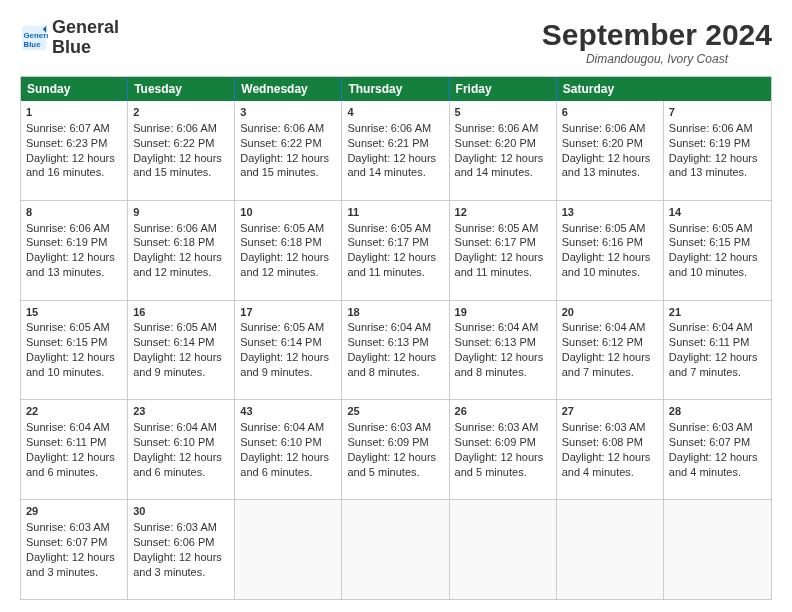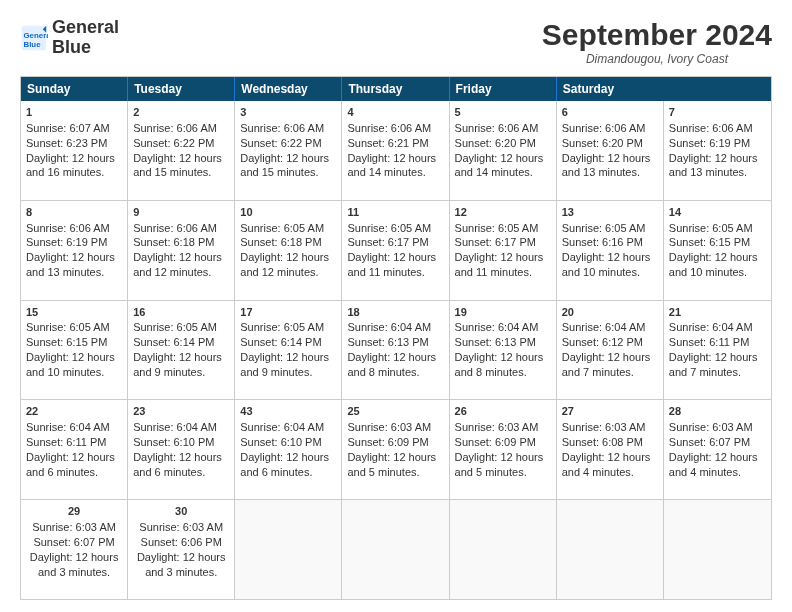--- a/index.html
+++ b/index.html
@@ -53,42 +53,42 @@
     }
     .calendar {
       flex: 1;
       display: flex;
       flex-direction: column;
       border: 1px solid #ccc;
     }
     .cal-header-row {
       display: grid;
       grid-template-columns: repeat(7, 1fr);
-      background: #0c4a6e;
+      background: #15803d;
     }
     .cal-header-cell {
       color: #fff;
       font-size: 12px;
       font-weight: bold;
       padding: 5px 6px;
       border-right: 1px solid #1976d2;
     }
     .cal-header-cell:last-child { border-right: none; }
     .cal-body {
       flex: 1;
       display: flex;
       flex-direction: column;
     }
     .cal-week {
       display: grid;
       grid-template-columns: repeat(7, 1fr);
       flex: 1;
       border-bottom: 1px solid #ccc;
     }
-    .cal-week:last-child { border-bottom: none; text-align: center; }
+    .cal-week:last-child { border-bottom: none; }
     .cal-cell {
       border-right: 1px solid #ccc;
       padding: 4px 5px;
       vertical-align: top;
       font-size: 9.5px;
       color: #333;
       line-height: 1.35;
     }
     .cal-cell:last-child { border-right: none; }
     .cal-cell.empty { background: #f9f9f9; }

